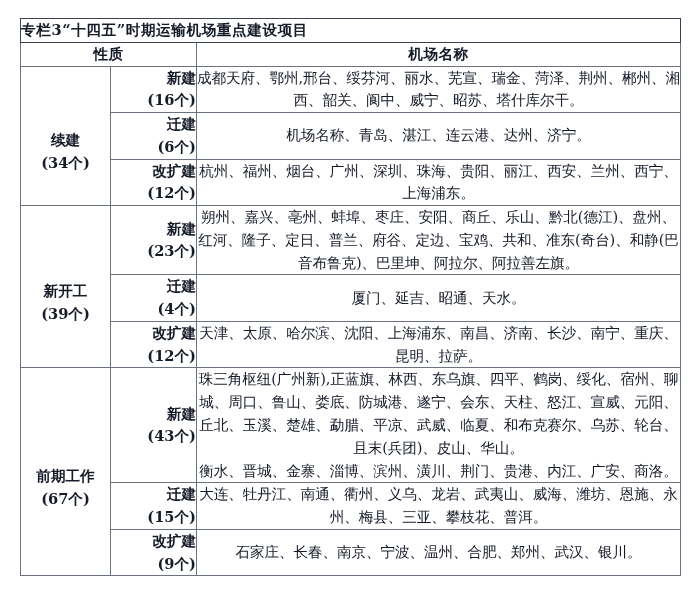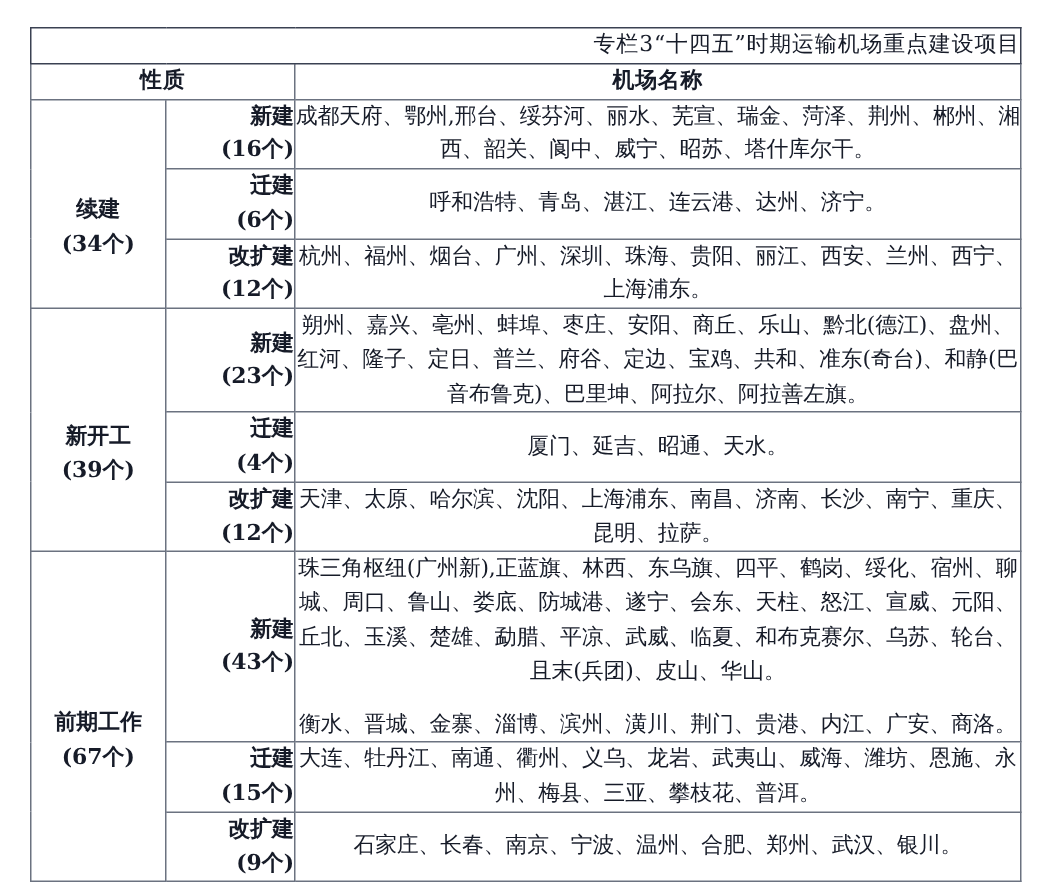--- a/index.html
+++ b/index.html
@@ -39,22 +39,22 @@
     line-height: 1.56;
     color: #161b28;
   }
 
   
   col.c1 { width: 90px; }
   col.c2 { width: 86px; }
   col.c3 { width: 484px; }
 
   .title-cell {
-    text-align: right;
-    font-weight: normal;
+    text-align: left;
+    font-weight: bold;
     font-size: 15.6px;
     letter-spacing: 0.6px;
     padding: 7px 4px 8px 4px;
     border: 1px solid #3a4152 !important;
   }
 
   .head-cell {
     text-align: center;
     font-weight: bold;
     font-size: 15.2px;
@@ -86,21 +86,21 @@
     text-align: center;
     padding: 5px 7px 5px 9px;
     font-size: 14.6px;
     line-height: 1.62;
     letter-spacing: -0.1px;
   }
   .list-cell p {
     margin: 0;
     text-indent: 0;
   }
-  .list-cell p + p { margin-top: 12px; }
+  .list-cell p + p { margin-top: 0; }
 </style>
 </head>
 <body>
 
 <div class="page">
   <table class="project-table">
     <colgroup>
       <col class="c1">
         <col class="c2">
         <col class="c3">
@@ -128,21 +128,21 @@
         <td class="list-cell">
           <p>成都天府、鄂州,邢台、绥芬河、丽水、芜宣、瑞金、菏泽、荆州、郴州、湘西、韶关、阆中、威宁、昭苏、塔什库尔干。</p>
         </td>
       </tr>
       <tr>
         <td class="type-cell">
           <span class="type-name">迁建</span>
           <span class="type-count">(6个)</span>
         </td>
         <td class="list-cell">
-          <p>呼和浩特、青岛、湛江、连云港、达州、济宁。</p>
+          <p>机场名称、青岛、湛江、连云港、达州、济宁。</p>
         </td>
       </tr>
       <tr>
         <td class="type-cell">
           <span class="type-name">改扩建</span>
           <span class="type-count">(12个)</span>
         </td>
         <td class="list-cell">
           <p>杭州、福州、烟台、广州、深圳、珠海、贵阳、丽江、西安、兰州、西宁、上海浦东。</p>
         </td>

